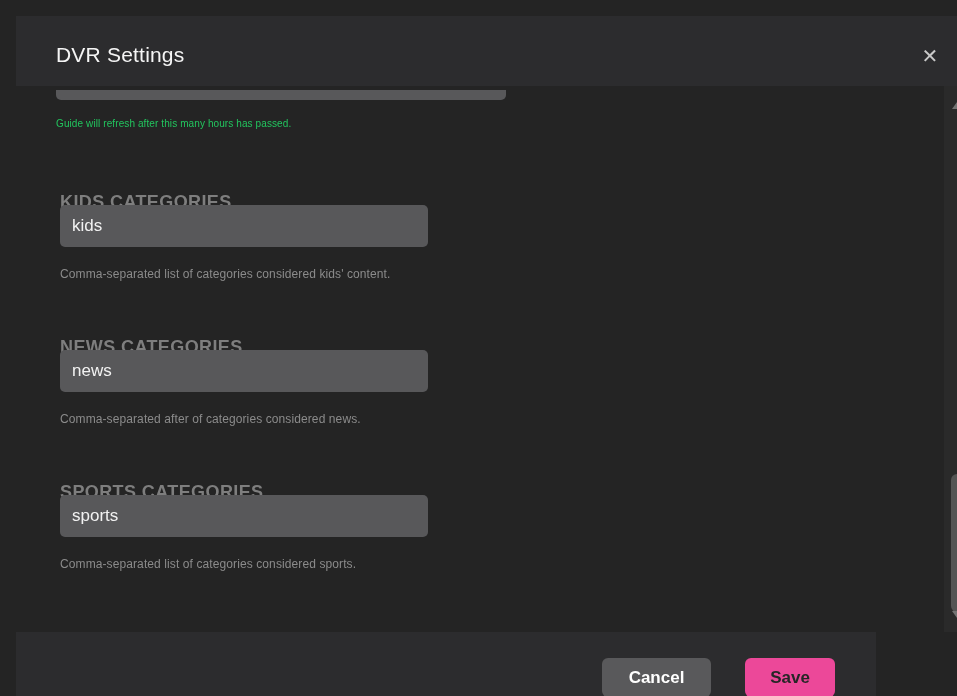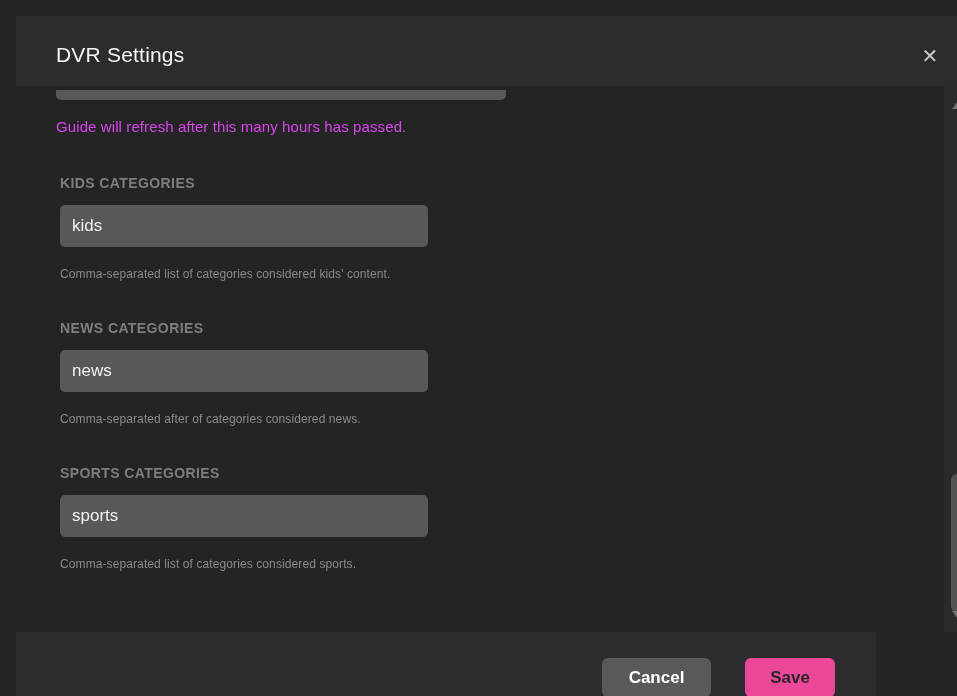--- a/index.html
+++ b/index.html
@@ -41,31 +41,31 @@
     background: #242424;
   }
   .cutoff-input {
     position: absolute; left: 36px; top: 0;
     width: 450px; height: 10px;
     background: #58585a;
     border-radius: 0 0 5px 5px;
   }
   .helper {
     position: absolute; left: 36px;
-    font-size: 15px; color: #d946ef;
+    font-size: 10px; color: #22c55e;
     letter-spacing: 0.1px;
   }
   .helper-top { top: 28px; }
   .field-group { position: absolute; left: 36px; width: 450px; }
   .fg-kids   { top: 81px; }
   .fg-news   { top: 226px; }
   .fg-sports { top: 371px; }
   .field-label {
-    position: absolute; left: 0; top: 0;
-    font-size: 14px; font-weight: 700;
+    position: absolute; left: 0; top: 17px;
+    font-size: 18px; font-weight: 700;
     color: #7e7e7e; letter-spacing: 0.4px;
   }
   .field-input {
     position: absolute; left: 0; top: 30px;
     width: 368px; height: 42px;
     background: #58585a;
     border: none; outline: none;
     border-radius: 5px;
     color: #f2f2f2;
     font-family: "Liberation Sans", "DejaVu Sans", sans-serif;

